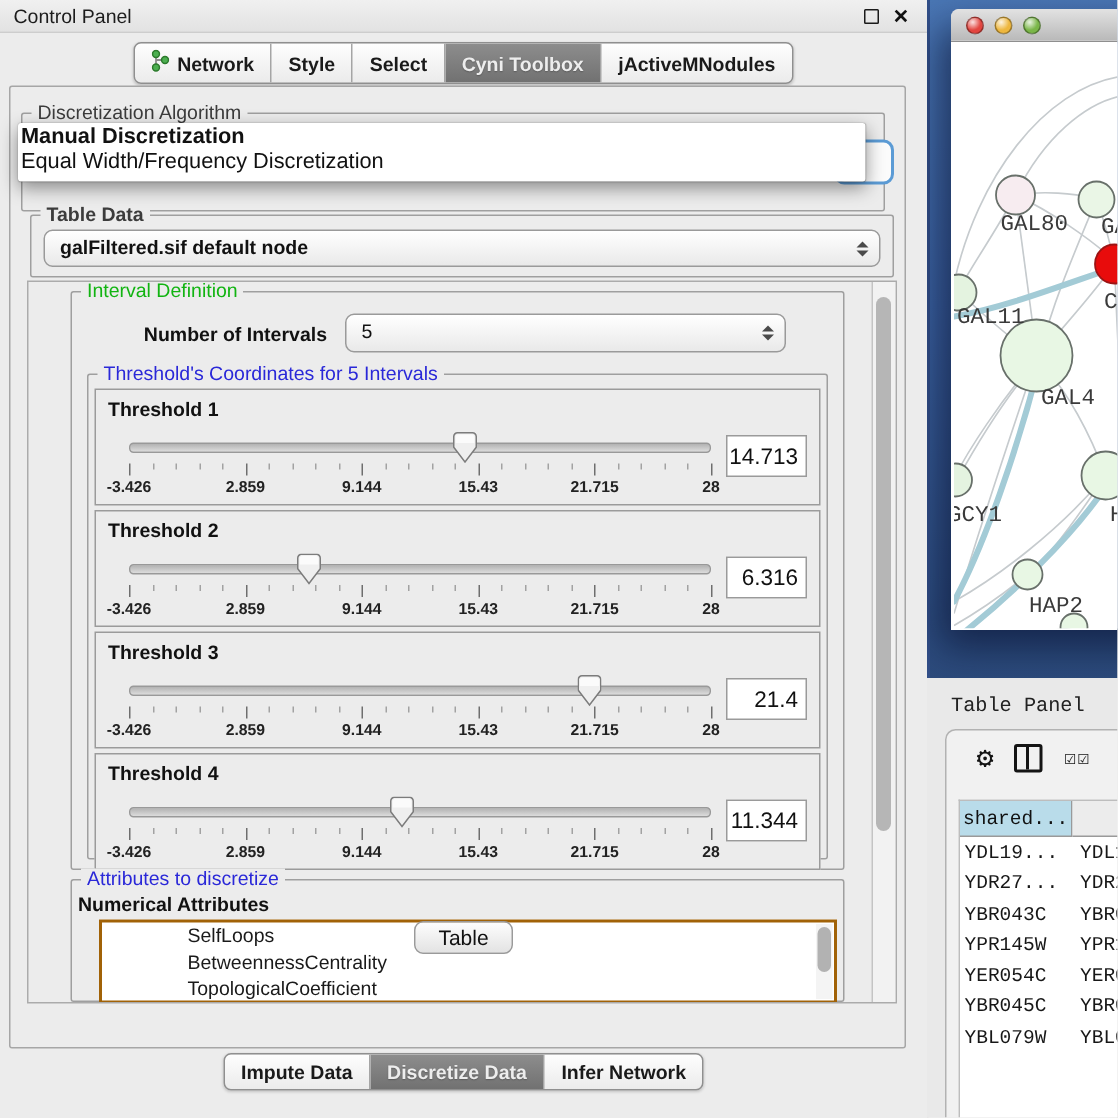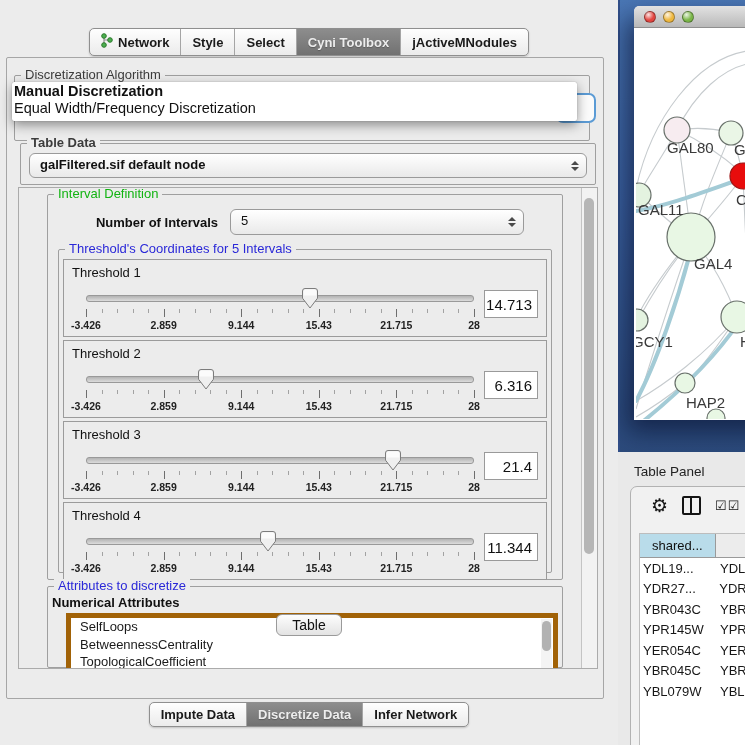--- a/index.html
+++ b/index.html
@@ -44,46 +44,46 @@
   .popup-item.bold{font-weight:700;}
   
   .scrollpane{position:absolute;left:12px;top:130px;width:580px;height:482px;border:1px solid #ababab;background:#ececec;overflow:hidden;box-sizing:border-box;}
   .vscroll{position:absolute;right:0;top:0;width:15px;height:100%;background:#f2f2f2;border-left:1px solid #c4c4c4;}
   .vthumb{position:absolute;left:2px;width:10px;border-radius:5px;background:#b6b6b6;}
   
   .numrow{position:absolute;left:18px;top:14px;right:12px;display:flex;align-items:center;}
   .numlabel{width:152px;text-align:right;font-weight:700;font-size:13px;color:#111;padding-right:12px;}
   .numcombo{flex:1;max-width:294px;height:26px;}
   .tbox{border:1px solid #9b9b9b;background:#ececec;margin:3px 4px;padding:5px 8px 4px 8px;position:relative;}
-  .ttitle{font-weight:400;font-size:13px;color:#111;}
+  .ttitle{font-weight:700;font-size:13px;color:#111;}
   .trow{display:flex;align-items:flex-start;margin-top:8px;}
   .sarea{flex:1;position:relative;height:44px;margin:0 10px 0 14px;}
   .strack{position:absolute;left:0;right:0;top:7px;height:5px;border:1px solid #999;border-radius:3px;
           background:linear-gradient(#b3b3b3,#dcdcdc);}
   .sthumb{position:absolute;top:0;width:16px;height:21px;transform:translateX(-50%);}
   .tick{position:absolute;top:0;width:1px;}
   .tick.major{height:8px;background:#6e6e6e;}
   .tick.minor{height:4px;background:#a2a2a2;}
   .ticks{position:absolute;left:0;right:0;top:21px;height:9px;}
   .tlabels{position:absolute;left:0;right:0;top:31px;height:12px;font-size:10.5px;font-weight:700;color:#222;}
   .tlabel{position:absolute;transform:translateX(-50%);white-space:nowrap;}
   .vbox{width:54px;height:28px;margin-top:2px;background:#fff;border:1px solid #9a9a9a;font-size:15px;color:#111;
         display:flex;align-items:center;justify-content:flex-end;padding-right:5px;box-sizing:border-box;}
   
   .attr-label{position:absolute;left:4px;top:8px;font-weight:700;font-size:13px;color:#111;}
-  .attr-list{position:absolute;left:18px;right:4px;top:26px;height:52px;background:#fff;border:5px solid #a16207;overflow:hidden;}
+  .attr-list{position:absolute;left:18px;right:4px;top:26px;height:52px;background:#fff;border:2px solid #a16207;overflow:hidden;padding-left:48px;}
   .attr-item{font-size:13px;color:#1a1a1a;line-height:17.5px;padding-left:9px;white-space:nowrap;}
   .lscroll{position:absolute;right:1px;top:1px;width:11px;bottom:1px;background:#f4f4f4;}
   .lthumb{position:absolute;left:1px;top:2px;width:9px;height:30px;border-radius:5px;background:#b2b2b2;}
   .apply-btn{position:absolute;left:50%;transform:translateX(-50%);top:614px;min-width:66px;height:22px;
              background:linear-gradient(#fdfdfd,#e3e3e3);border:1px solid #9a9a9a;border-radius:6px;
              font-size:14px;color:#111;display:flex;align-items:center;justify-content:center;padding:0 12px;box-sizing:border-box;}
   .cp-bottomtabs{position:absolute;left:0;top:702px;width:100%;display:flex;justify-content:center;}
   
-  .right-col{position:absolute;left:618px;top:0;width:127px;height:745px;overflow:hidden;background:#e9e9e9;}
+  .right-col{position:absolute;left:618px;top:0;width:127px;height:745px;overflow:hidden;background:#e9e9e9;font-family:Liberation Mono, monospace;}
   .desktop{position:absolute;left:0;top:0;width:100%;height:452px;
            background:linear-gradient(180deg,#4a77b5 0%,#3d64a4 45%,#2c4b7c 100%);border-left:2px solid #32508a;}
   .net-window{position:absolute;left:16px;top:6px;width:240px;height:414px;border-radius:6px 6px 0 0;
               background:#fff;box-shadow:-8px 12px 26px rgba(4,10,38,.6);}
   .nw-titlebar{position:absolute;left:0;top:0;width:100%;height:22px;border-radius:5px 5px 0 0;
                background:linear-gradient(#e2e2e2,#b9b9b9);border-bottom:1px solid #8f8f8f;box-sizing:border-box;
                display:flex;align-items:center;padding-left:10px;gap:7px;}
   .light{width:12px;height:12px;border-radius:50%;border:1px solid rgba(0,0,0,.35);box-sizing:border-box;
          background:radial-gradient(circle at 35% 28%,rgba(255,255,255,.85),rgba(255,255,255,0) 55%);}
   .nw-content{position:absolute;left:1px;top:23px;right:1px;bottom:1px;background:#fff;overflow:hidden;}
@@ -106,20 +106,27 @@
   .tp-row{display:flex;height:20.5px;font-size:13px;color:#171717;align-items:center;}
   .tp-cell.c1{width:76px;padding-left:3px;box-sizing:border-box;}
   .tp-cell.c2{flex:1;padding-left:4px;}
   .hscroll{position:absolute;left:8px;right:6px;bottom:12px;height:12px;background:#e3e3e3;border:1px solid #c6c6c6;border-radius:6px;}
   .hthumb{position:absolute;left:2px;top:1px;height:8px;width:88%;border-radius:4px;background:#b0b0b0;}
 </style>
 </head>
 <body>
 
 <div class="control-panel">
+  <div class="cp-titlebar">
+    <span class="cp-title">Control Panel</span>
+    <span class="cp-ticons">
+      <span class="float-ic"></span>
+      <span class="close-ic">✕</span>
+    </span>
+  </div>
 
   <div class="cp-tabsrow">
     <div class="seg-tabs">
         <div class="seg">
           <span><svg width="12" height="15" viewBox="0 0 12 15">
               <line x1="3" y1="3" x2="3" y2="12" stroke="#8d8d8d" stroke-width="1.2"></line>
               <line x1="3" y1="7" x2="9" y2="7" stroke="#8d8d8d" stroke-width="1.2"></line>
               <circle cx="3" cy="3" r="2.3" fill="#4caf50" stroke="#2c7a2c"></circle>
               <circle cx="3" cy="12" r="2.3" fill="#4caf50" stroke="#2c7a2c"></circle>
               <circle cx="9" cy="7" r="2.3" fill="#4caf50" stroke="#2c7a2c"></circle>

